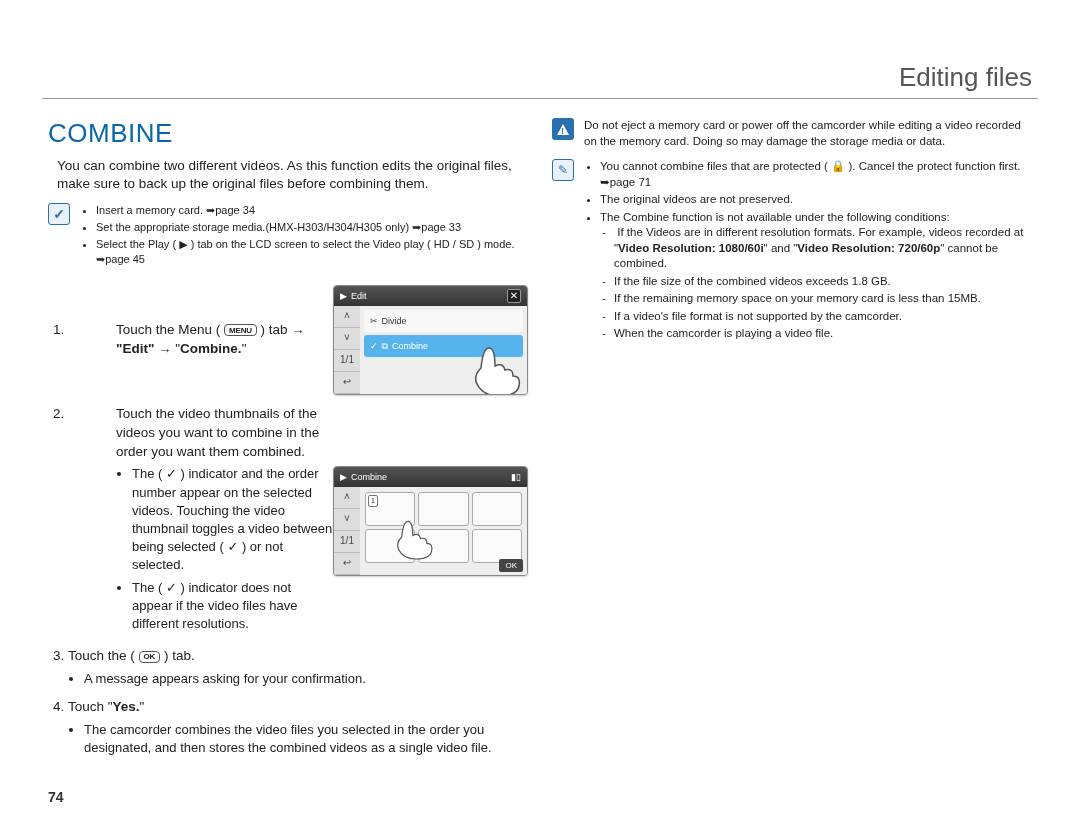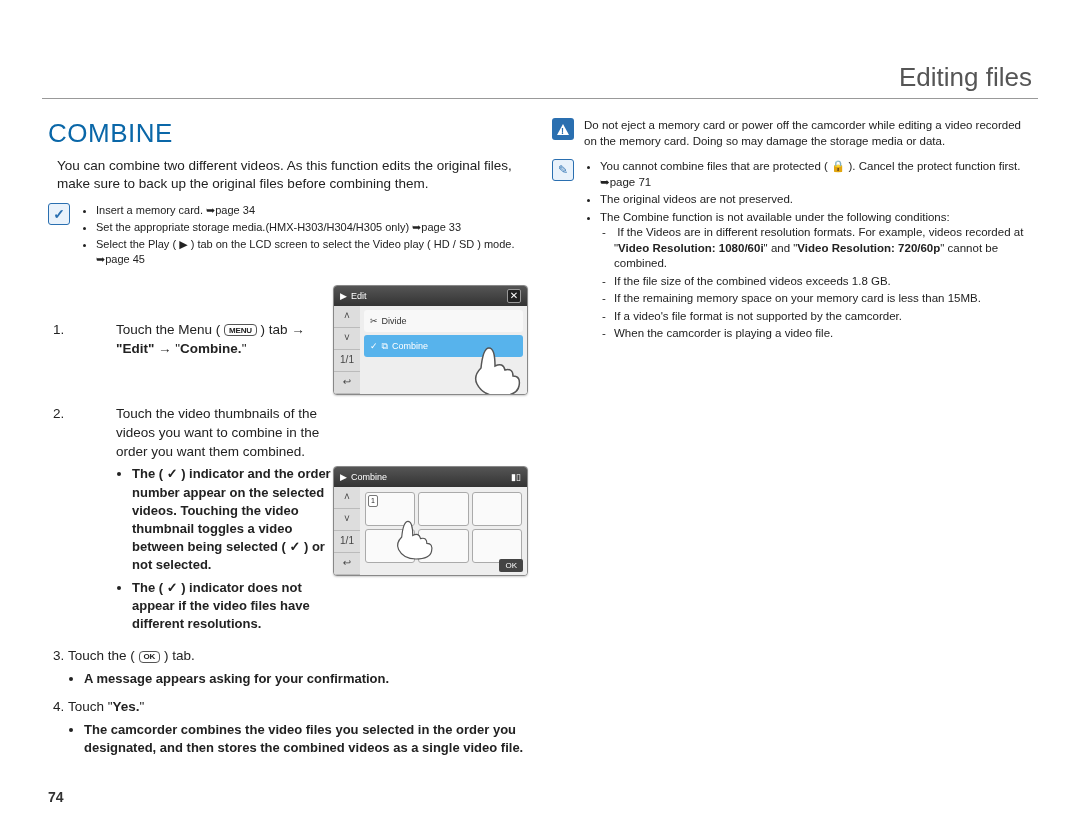--- a/index.html
+++ b/index.html
@@ -31,21 +31,21 @@
   ul.prereq-list li { margin-bottom: 2px; }
   .kbd {
     display: inline-flex; align-items: center; justify-content: center;
     border: 1px solid #555; border-radius: 4px; padding: 0 4px; font-size: 8px;
     min-width: 20px; height: 12px; vertical-align: middle; background: #fff;
     font-weight: bold; letter-spacing: -0.2px;
   }
   ol.steps { list-style: decimal; padding-left: 20px; font-size: 13.5px; line-height: 1.4; }
   ol.steps > li { margin-bottom: 10px; }
   ol.steps ul { list-style: disc; padding-left: 16px; margin-top: 4px; font-size: 13px; }
-  ol.steps ul li { margin-bottom: 4px; font-weight: bold; }
+  ol.steps ul li { margin-bottom: 4px; }
   .bold { font-weight: 700; }
   .step-row { display: flex; gap: 0; align-items: center; margin-left: 48px; }
   .step-text { flex: 1; }
   .lcd {
     width: 195px; border: 1px solid #888; border-radius: 4px; background: #f4f4f4;
     box-shadow: 0 1px 2px rgba(0,0,0,.2); overflow: hidden; flex: 0 0 195px;
     font-size: 9px;
   }
   .lcd .titlebar {
     background: linear-gradient(#555,#333); color: #fff; height: 20px; display: flex;

